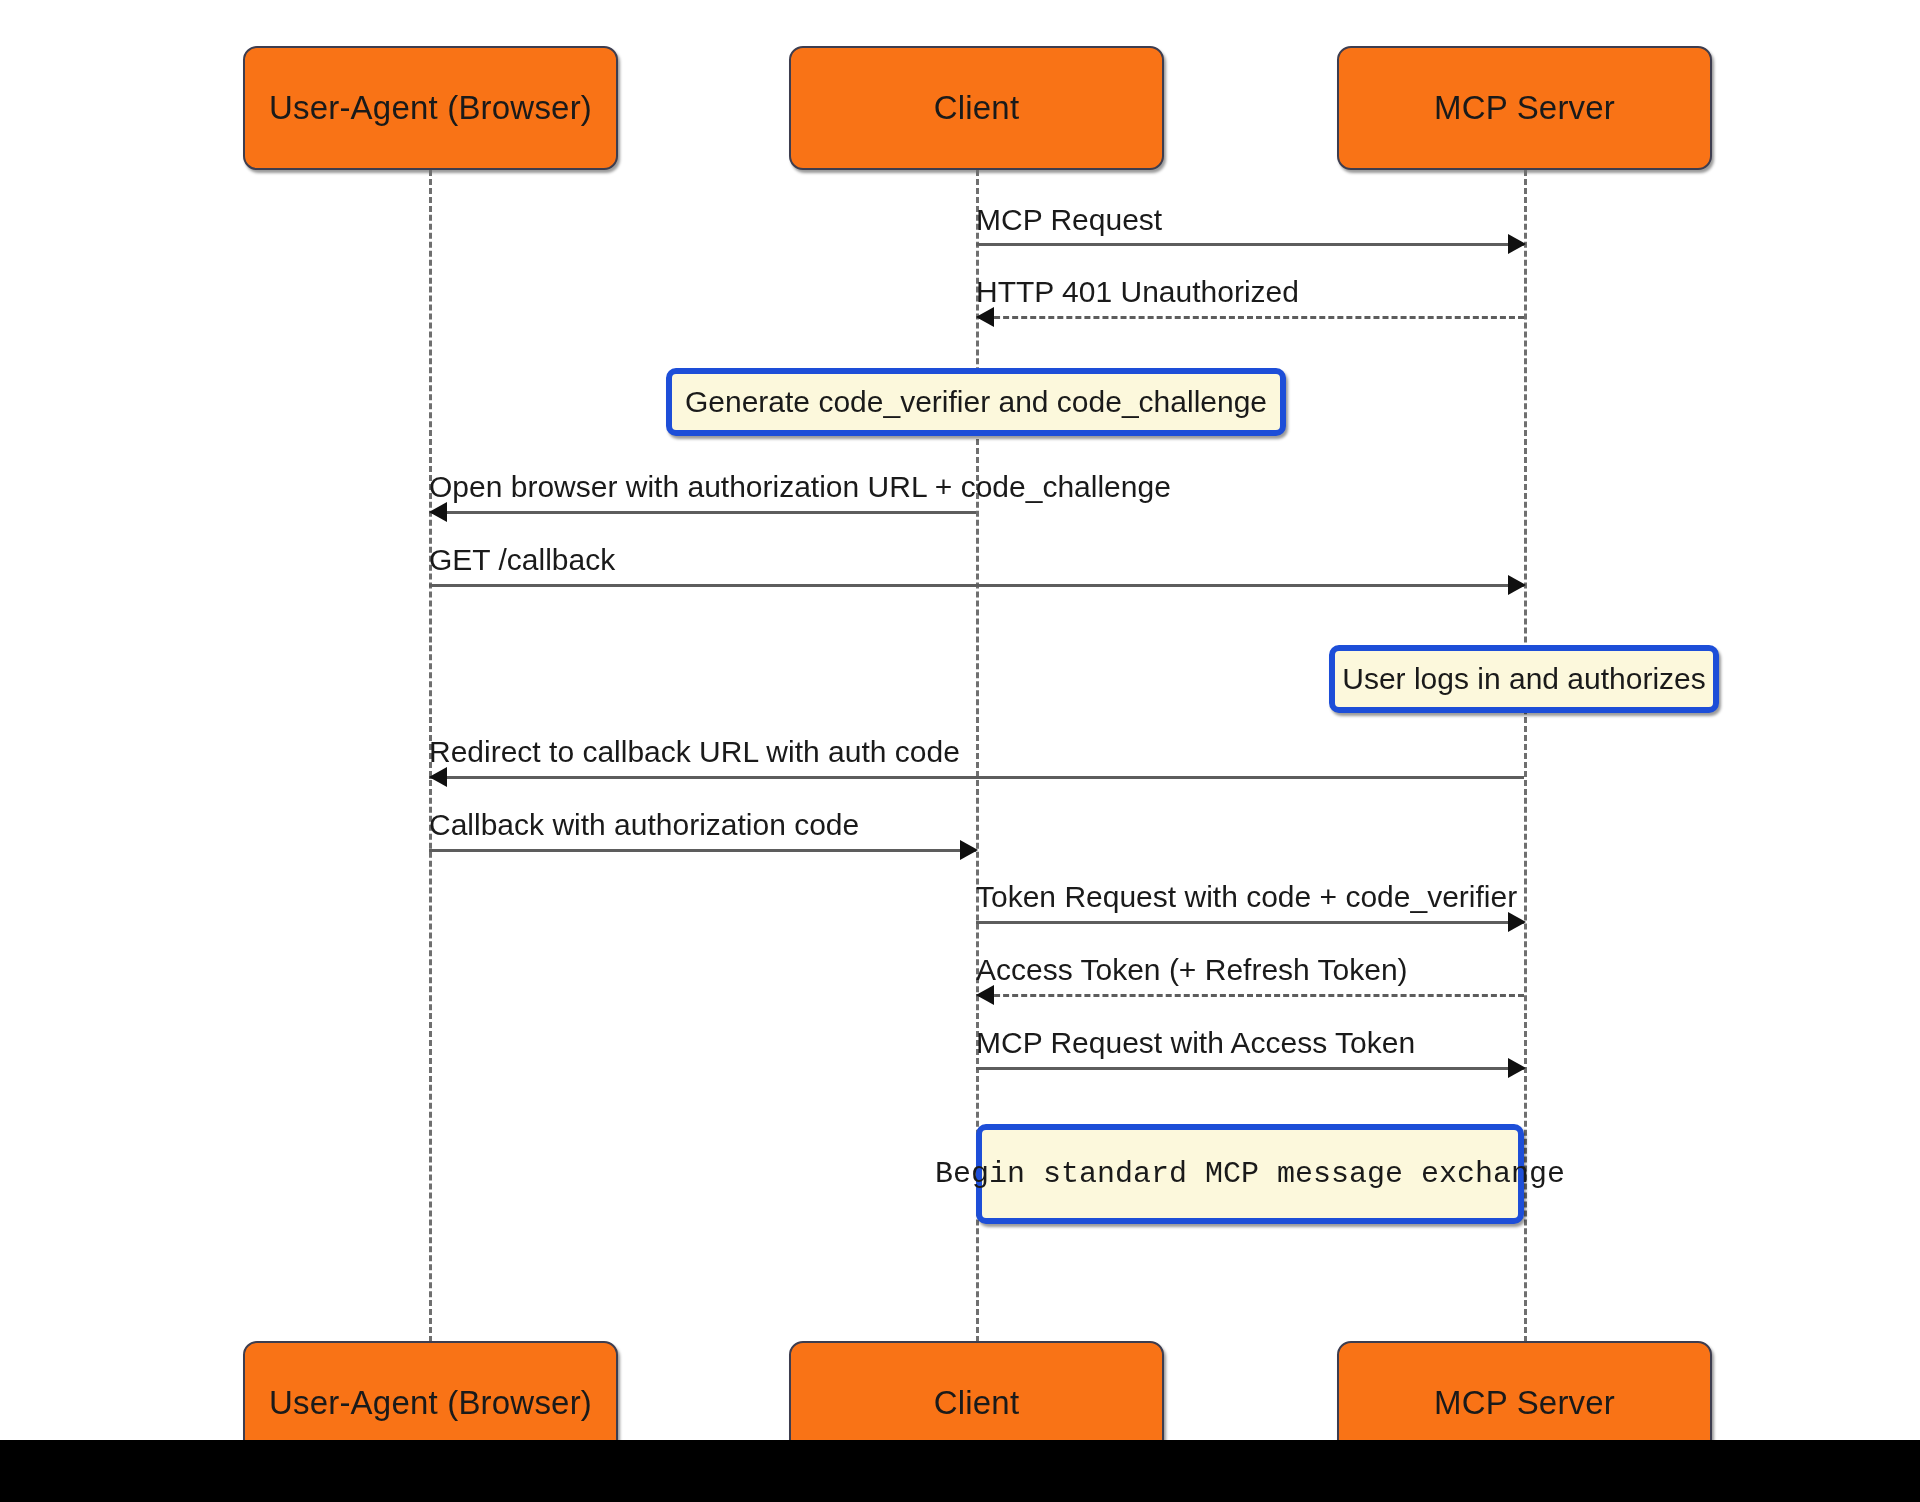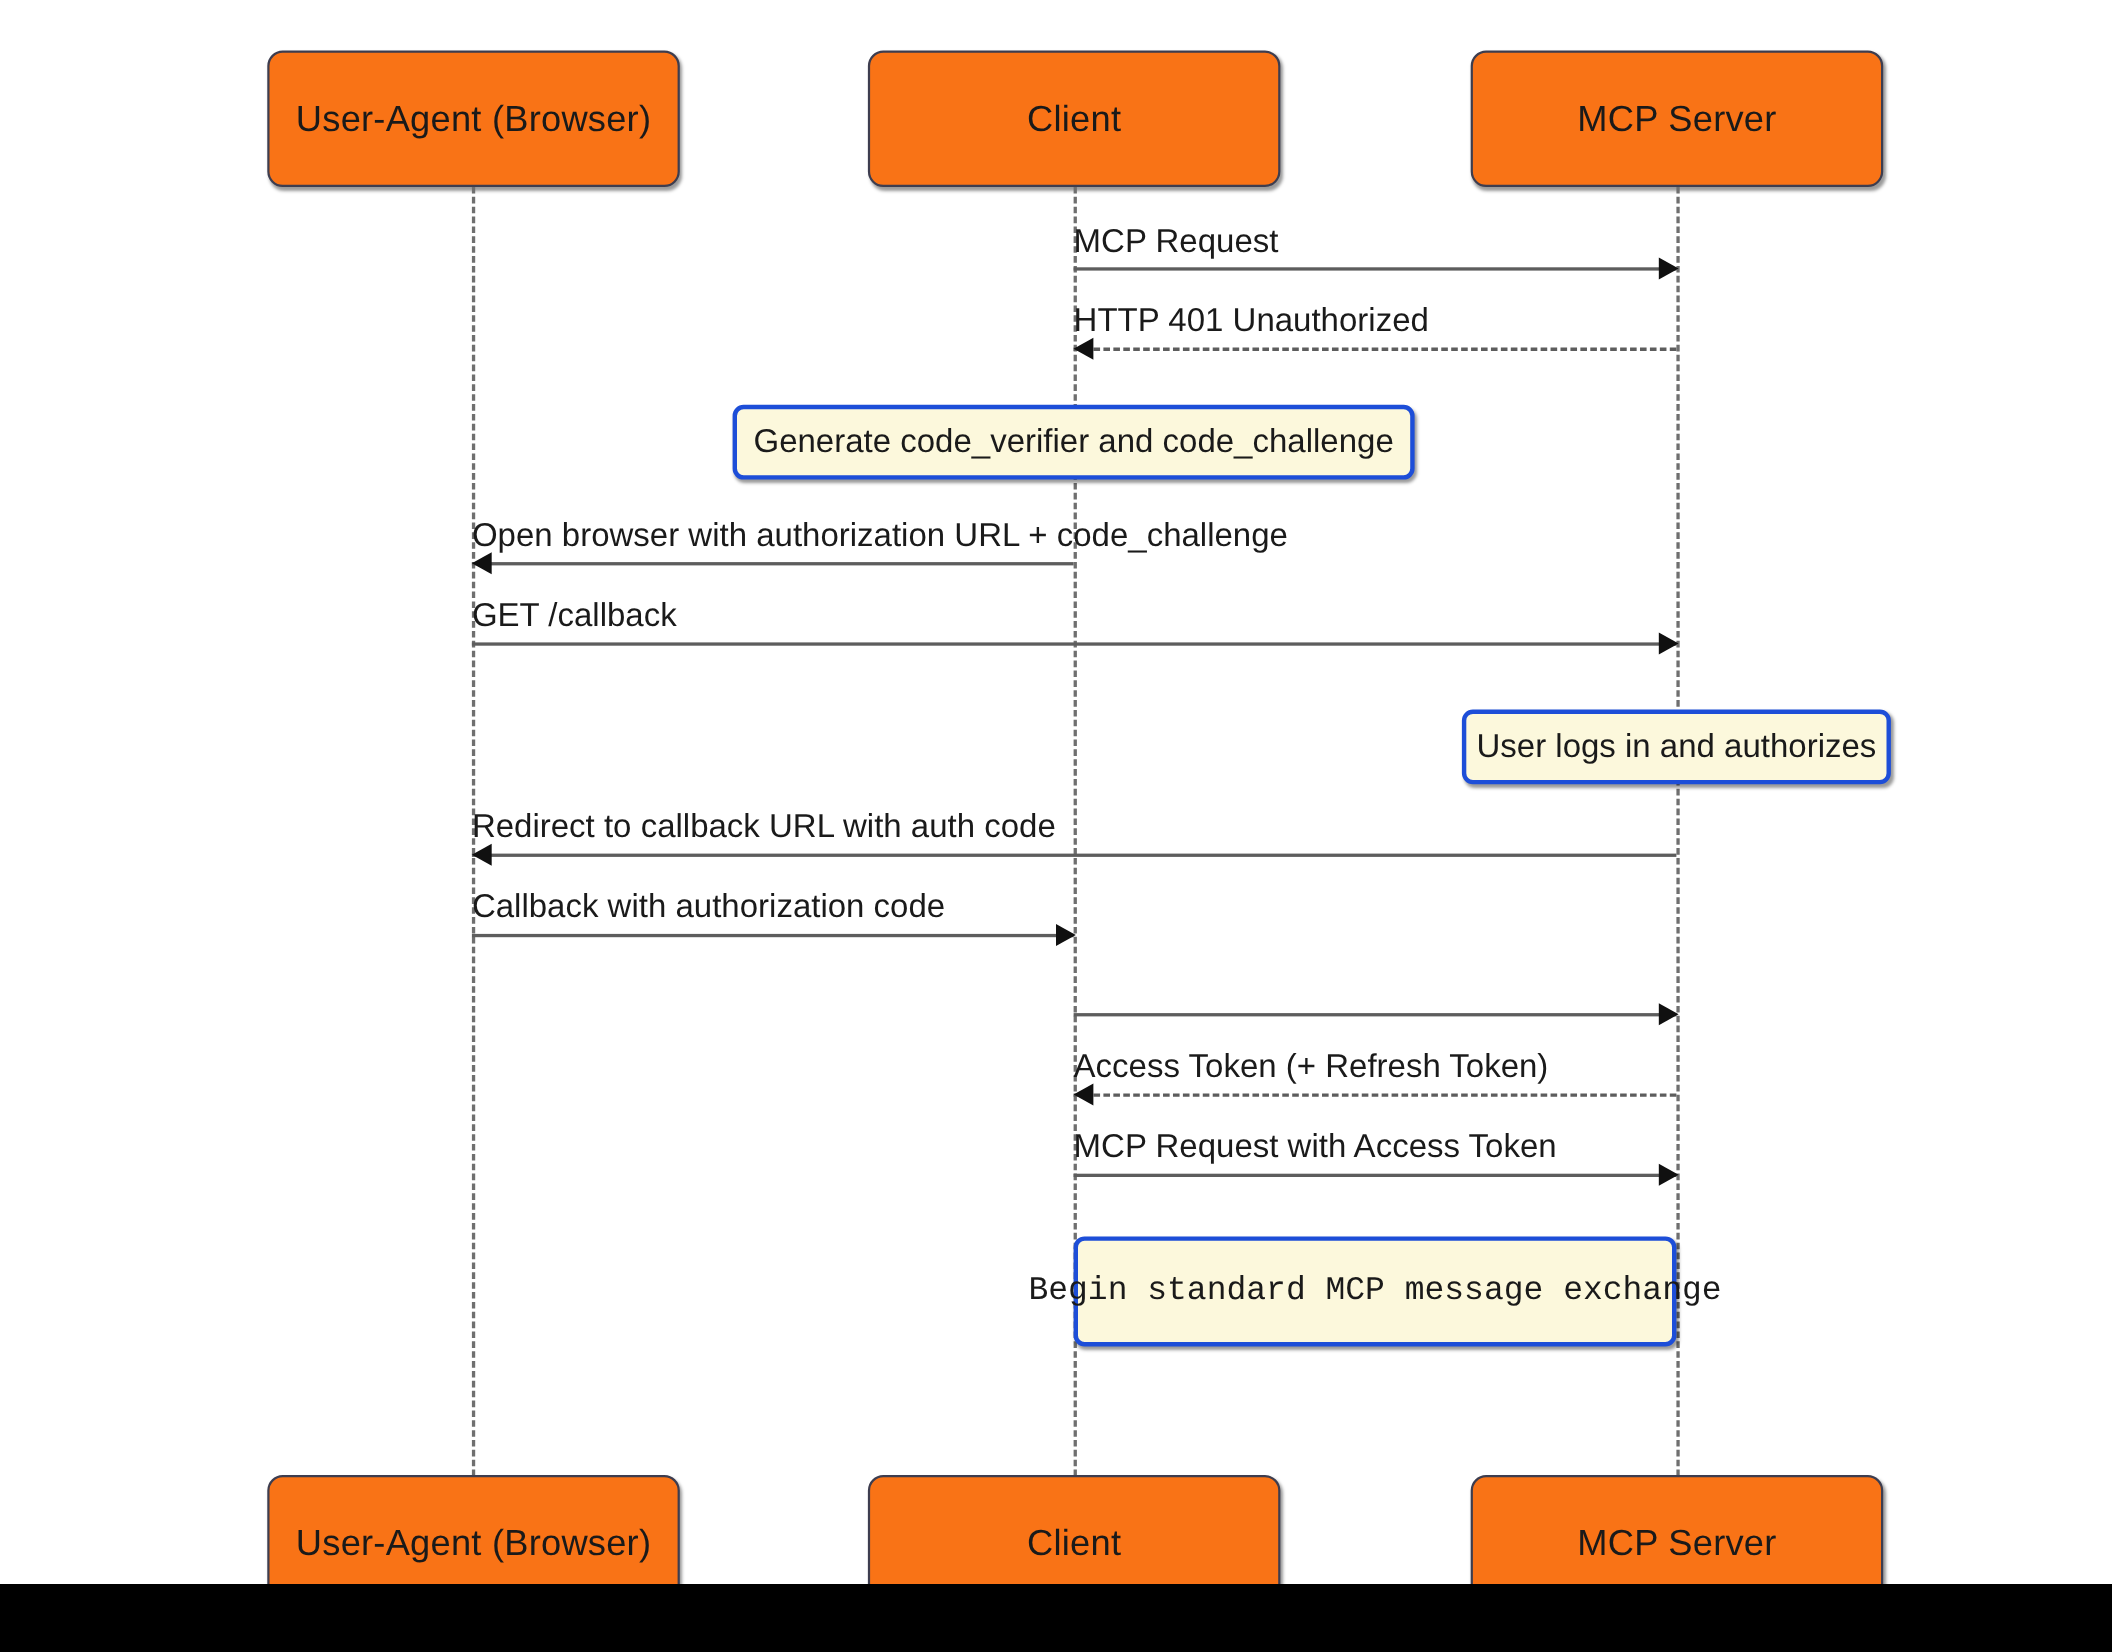--- a/index.html
+++ b/index.html
@@ -27,21 +27,21 @@
 
   .lifeline{
     position:absolute;
     width:0;
     border-left:3px dashed #6f6f6f;
   }
 
   .note{
     position:absolute;
     background:#fcf8dc;
-    border:4px solid #1d4ed8;
+    border:6px solid #1d4ed8;
     border-radius:10px;
     box-sizing:border-box;
     display:flex;align-items:center;justify-content:center;
     font-size:30px;
     color:#1a1a1a;
     box-shadow:2px 3px 3px rgba(0,0,0,0.40);
     z-index:5;
     padding:0 16px;
     white-space:nowrap;
   }
@@ -122,20 +122,21 @@
   <div class="note" style="left:1329px;top:645px;width:390px;height:68px;">User logs in and authorizes</div>
 
   <div class="msg-label" style="left:429px;top:735px;width:1095px;">Redirect to callback URL with auth code</div>
   <div class="msg-line" style="left:429px;top:776px;width:1095px;"></div>
   <div class="arrowhead left" style="left:429px;top:767px;"></div>
 
   <div class="msg-label" style="left:429px;top:808px;width:547px;">Callback with authorization code</div>
   <div class="msg-line" style="left:429px;top:849px;width:547px;"></div>
   <div class="arrowhead right" style="left:960px;top:840px;"></div>
 
+  <div class="msg-label" style="left:976px;top:880px;width:548px;">Token Request with code + code_verifier</div>
   <div class="msg-line" style="left:976px;top:921px;width:548px;"></div>
   <div class="arrowhead right" style="left:1508px;top:912px;"></div>
 
   <div class="msg-label" style="left:976px;top:953px;width:548px;">Access Token (+ Refresh Token)</div>
   <div class="msg-line dashed" style="left:976px;top:994px;width:548px;"></div>
   <div class="arrowhead left" style="left:976px;top:985px;"></div>
 
   <div class="msg-label" style="left:976px;top:1026px;width:548px;">MCP Request with Access Token</div>
   <div class="msg-line" style="left:976px;top:1067px;width:548px;"></div>
   <div class="arrowhead right" style="left:1508px;top:1058px;"></div>

